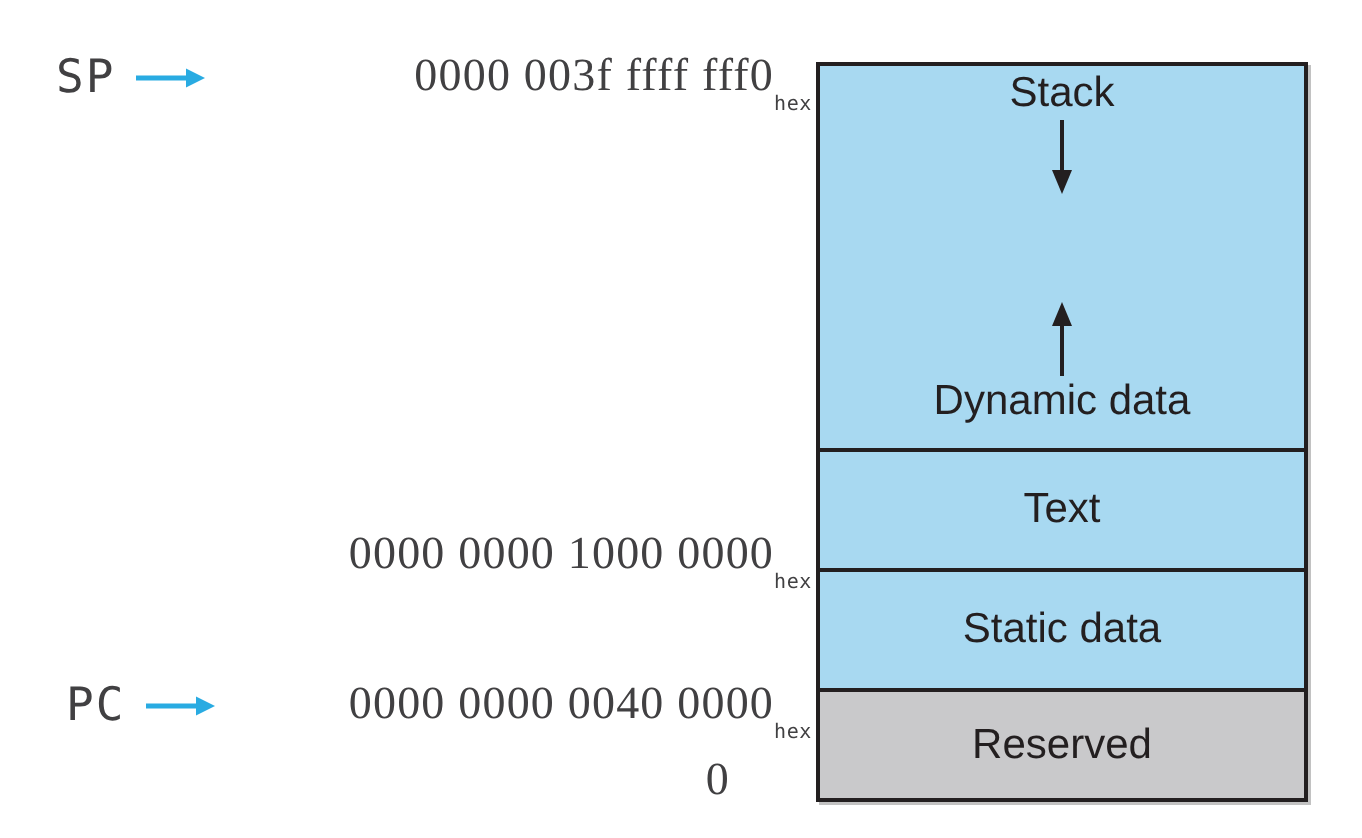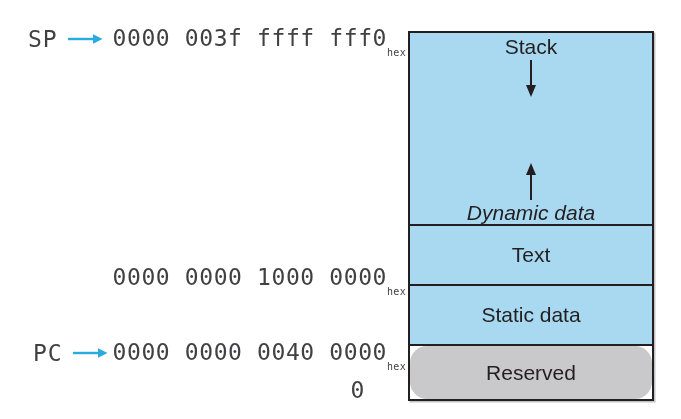--- a/index.html
+++ b/index.html
@@ -24,21 +24,21 @@
     font-size: 23px;
     color: #414042;
     white-space: pre;
   }
   .addr-row .reg {
     font-family: "DejaVu Sans Mono", monospace;
     letter-spacing: 1px;
   }
   .addr-row .ptr-arrow { margin-left: 9px; flex: none; }
   .addr-row .spacer { flex: 1; }
-  .addr-value { letter-spacing: 0.6px; }
+  .addr-value { letter-spacing: 0.6px; font-family: Liberation Serif, serif; }
   .hex-sub {
     font-size: 10px;
     letter-spacing: 0.3px;
     vertical-align: -5px;
     position: relative;
     top: 5px;
   }
   .row-sp   { top: 27px; }
   .row-mid  { top: 266px; }
   .row-pc   { top: 341px; left: 33px; width: 373px; }
@@ -57,40 +57,40 @@
     display: flex;
     flex-direction: column;
     box-shadow: 1.5px 1.5px 0 rgba(120,120,120,0.45);
   }
   .seg {
     box-sizing: border-box;
     font-size: 21px;
     color: #231f20;
   }
   .seg-blue { background: #a8d9f1; }
-  .seg-gray { background: #c9c9cb; border-radius: 17px; }
+  .seg-gray { background: #c9c9cb; }
   .seg-divided { border-bottom: 2px solid #231f20; }
   .seg-stack-dynamic {
     height: 193px;
     display: flex;
     flex-direction: column;
     align-items: center;
   }
   .seg-center {
     display: flex;
     align-items: center;
     justify-content: center;
   }
   .seg-static { height: 60px; }
   .seg-text   { height: 60px; }
   .seg-reserved { flex: 1; }
   .lbl-stack { margin-top: 3px; line-height: 22px; }
   .arrow-down-svg { margin-top: 2px; }
   .grow { flex: 1; }
-  .lbl-dynamic { line-height: 22px; margin-bottom: 0; margin-top: 2px; font-style: italic; }
+  .lbl-dynamic { line-height: 22px; margin-bottom: 12px; margin-top: 2px; }
 </style>
 </head>
 <body>
 
 <div class="canvas">
 
   <div class="addr-row row-sp">
     <span class="reg">SP</span>
     <svg class="ptr-arrow" width="36" height="12" viewBox="0 0 36 12">
       <line x1="1" y1="6" x2="27" y2="6" stroke="#29abe2" stroke-width="2.4"></line>

